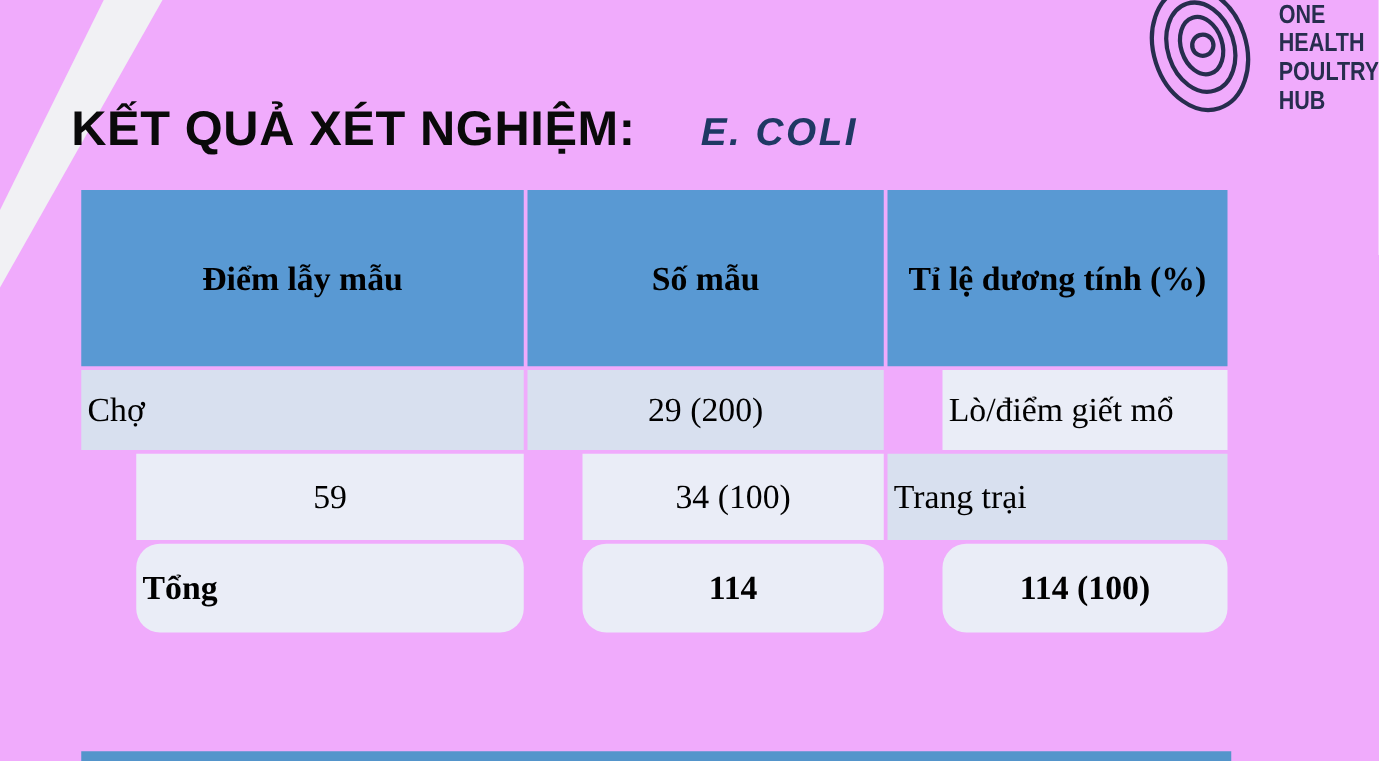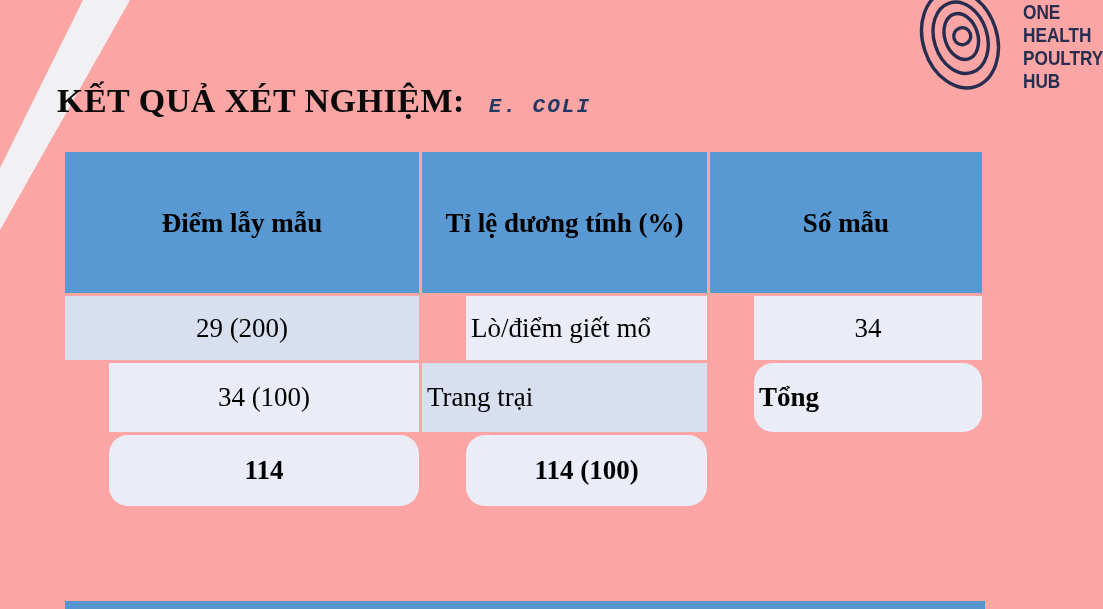--- a/index.html
+++ b/index.html
@@ -1,39 +1,39 @@
 <!DOCTYPE html>
 <html><head>
 <meta charset="utf-8">
 <style>
   html,body{margin:0;padding:0;background:#ffffff;}
   .slide{
-    position:relative;width:1103px;height:609px;background:#fca5a5;
+    position:relative;width:1103px;height:609px;background:#f0abfc;
     overflow:hidden;font-family:"Liberation Serif",serif;
   }
   
   .stripe-svg{position:absolute;left:0;top:0;width:1103px;height:609px;pointer-events:none;}
   
   .logo{position:absolute;right:0;top:0;width:200px;height:100px;}
   .logo-rings{position:absolute;left:0;top:-26px;}
   .logo-text{
     position:absolute;left:120px;top:0px;
     font-family:"Liberation Sans",sans-serif;font-weight:bold;
     font-size:21px;line-height:23px;color:#272d4e;letter-spacing:0px;
     transform:scaleX(0.82);transform-origin:left top;white-space:nowrap;
   }
   
   .title-row{position:absolute;left:57px;top:82px;display:flex;align-items:baseline;}
   .title-main{
-    font-family:Liberation Serif, serif;font-weight:bold;
-    font-size:34px;color:#0a0a0a;letter-spacing:0.5px;white-space:nowrap;
+    font-family:Liberation Sans, sans-serif;font-weight:bold;
+    font-size:39px;color:#0a0a0a;letter-spacing:0.5px;white-space:nowrap;
   }
   .title-species{
-    font-family:Liberation Mono, monospace;font-weight:bold;font-style:italic;
-    font-size:21px;color:#1f3864;margin-left:24px;letter-spacing:2px;white-space:nowrap;
+    font-family:Liberation Sans, sans-serif;font-weight:bold;font-style:italic;
+    font-size:31px;color:#1f3864;margin-left:52px;letter-spacing:2px;white-space:nowrap;
   }
   
   .tbl{
     position:absolute;left:65px;top:152px;width:920px;
     display:grid;grid-template-columns:354px 285px 272px;
     grid-template-rows:141px 64px 69px 71px 84px;gap:3px;
   }
   .cell{display:flex;align-items:center;justify-content:center;font-size:27px;color:#000;}
   .cell.hdr{background:#5999d3;font-weight:bold;text-align:center;line-height:36px;padding:0 8px;}
   .cell.left{justify-content:flex-start;padding-left:5px;}
@@ -69,27 +69,28 @@
     </div>
   </div>
 
   <div class="title-row">
     <span class="title-main">KẾT QUẢ XÉT NGHIỆM:</span>
     <span class="title-species">E. COLI</span>
   </div>
 
   <div class="tbl">
     <div class="cell hdr">Điểm lẫy mẫu</div>
+    <div class="cell hdr">Số mẫu</div>
     <div class="cell hdr">Tỉ lệ dương tính (%)</div>
-    <div class="cell hdr">Số mẫu</div>
 
+    <div class="cell left row-a">Chợ</div>
     <div class="cell row-a">29 (200)</div>
 
     <div class="cell left row-b">Lò/điểm giết mổ</div>
-    <div class="cell row-b">34</div>
+    <div class="cell row-b">59</div>
     <div class="cell row-b">34 (100)</div>
 
     <div class="cell left row-a">Trang trại</div>
 
     <div class="cell left row-b bold">Tổng</div>
     <div class="cell row-b bold">114</div>
     <div class="cell row-b bold">114 (100)</div>
   </div>
 
   <div class="bottom-bar"></div>

